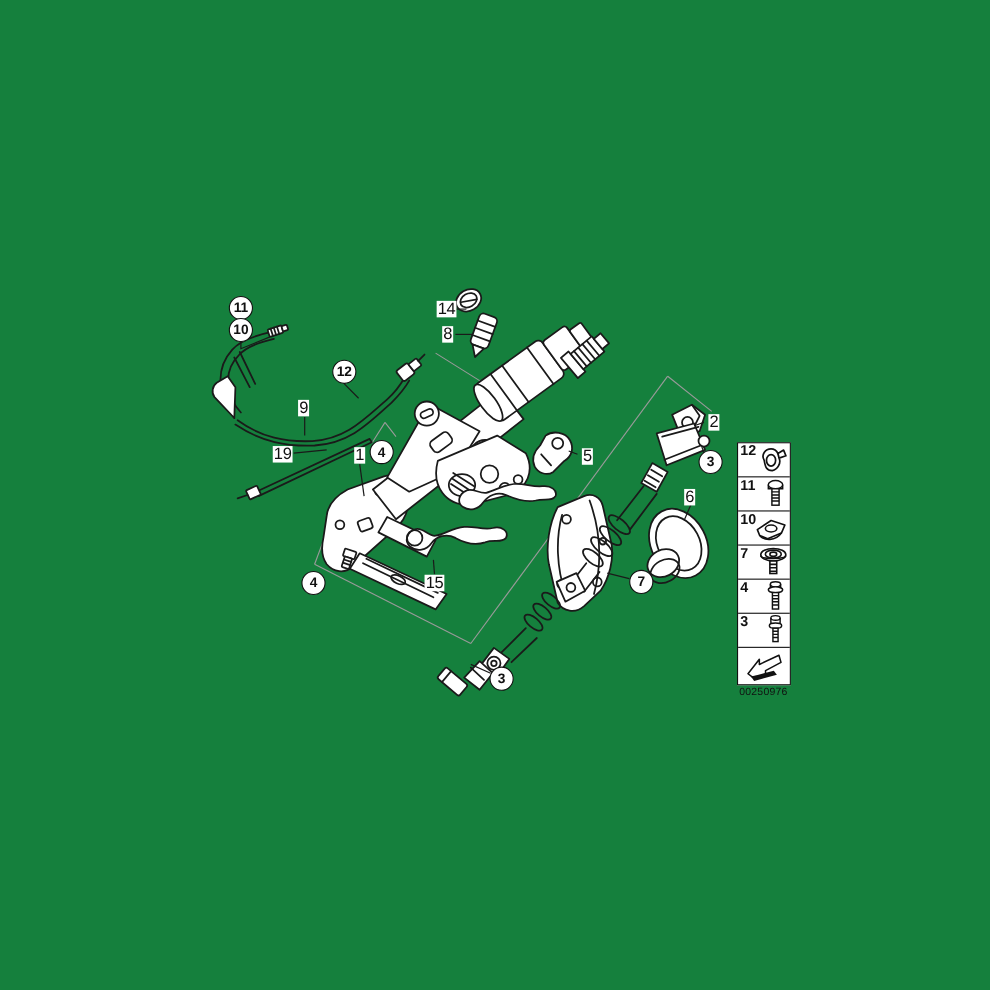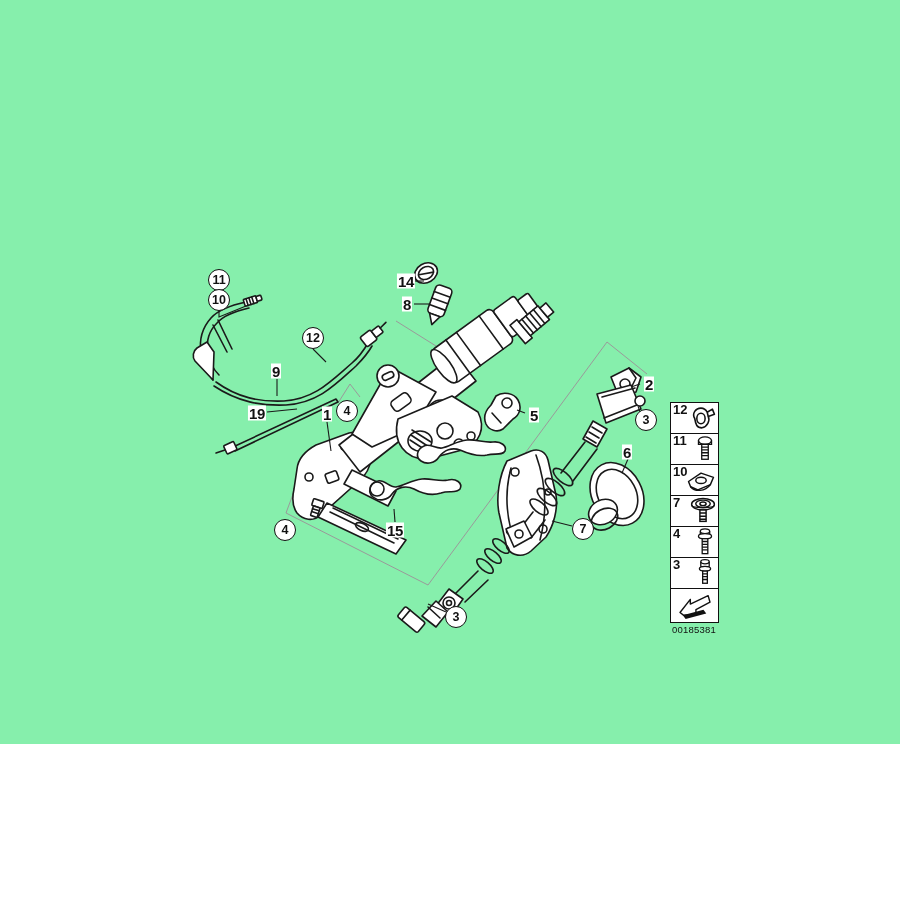--- a/index.html
+++ b/index.html
@@ -1,23 +1,23 @@
 <!DOCTYPE html>
 <html><head>
 <meta charset="utf-8">
 <style>
   html,body{margin:0;padding:0;background:#fff}
-  .stage{position:relative;width:900px;height:744px;background:#86efac;overflow:hidden;
+  .stage{position:relative;width:900px;height:900px;background:#15803d;overflow:hidden;
          font-family:"Liberation Sans",sans-serif;color:#111}
   svg.art{position:absolute;left:0;top:0}
   .callout{position:absolute;transform:translate(-50%,-50%);color:#111;z-index:5;cursor:pointer}
   .circled{width:20px;height:20px;border:1.7px solid #111;border-radius:50%;background:#fff;
            display:flex;align-items:center;justify-content:center;
            font-weight:bold;font-size:12.5px;line-height:1}
-  .plain{font-weight:bold;font-size:15px;line-height:1;letter-spacing:-0.3px;background:#fff;padding:0 1px}
+  .plain{font-weight:normal;font-size:15px;line-height:1;letter-spacing:-0.3px;background:#fff;padding:0 1px}
   .legend{position:absolute;left:670px;top:402px;width:47px;border:1.5px solid #111;background:#fff;z-index:4}
   .legend-row{position:relative;height:31px;border-bottom:1.5px solid #111;box-sizing:border-box}
   .legend-row.arrow-row{border-bottom:none;height:33px}
   .legend-num{position:absolute;left:2px;top:0;font-weight:bold;font-size:13px;line-height:1.05}
   .legend-icon{position:absolute;right:1px;bottom:1px}
   .arrow-row .legend-icon{right:3px;bottom:2px}
   .drawing-number{position:absolute;left:662px;top:624px;width:64px;text-align:center;
                   font-size:9.5px;letter-spacing:.2px;z-index:4}
 </style>
 </head>
@@ -332,15 +332,15 @@
     </div>
 
     <div class="legend-row arrow-row">
       <svg class="legend-icon" width="40" height="30" viewBox="0 0 40 32">
         <polygon points="4,24 15,10 15,15 34,6 36,13 21,21 21,26 8,27" fill="#fff" stroke="#111" stroke-width="1.5" stroke-linejoin="round"></polygon>
         <polygon points="7,27 29,21 32,25 10,31" fill="#111"></polygon>
       </svg>
     </div>
   </div>
 
-  <div class="drawing-number">00185381</div>
+  <div class="drawing-number">00250976</div>
 
 </div>
 
 </body></html>

